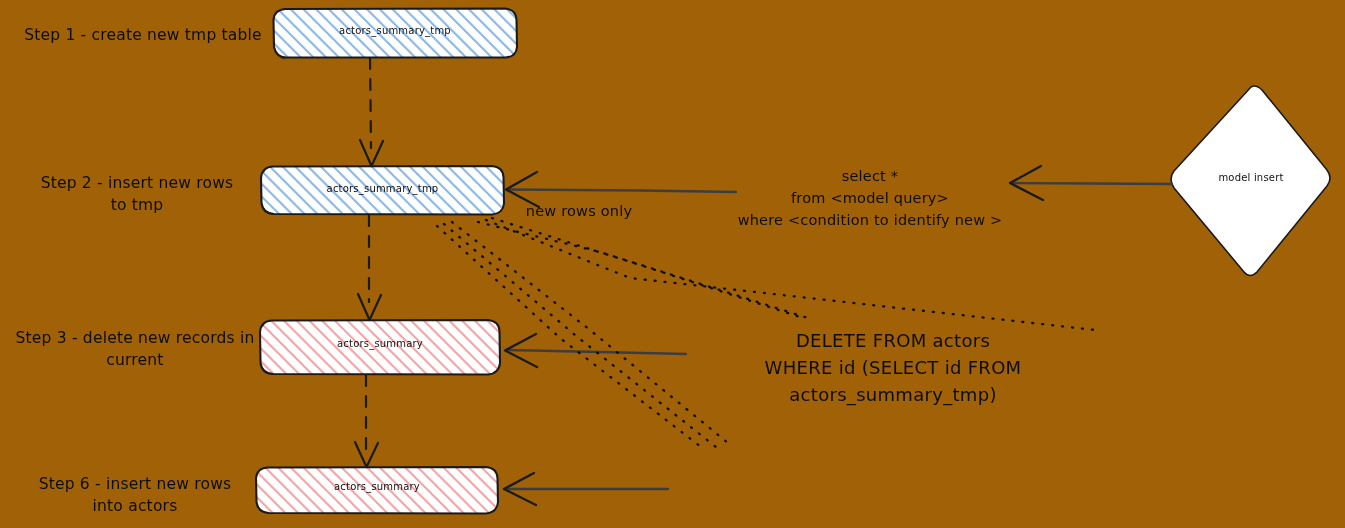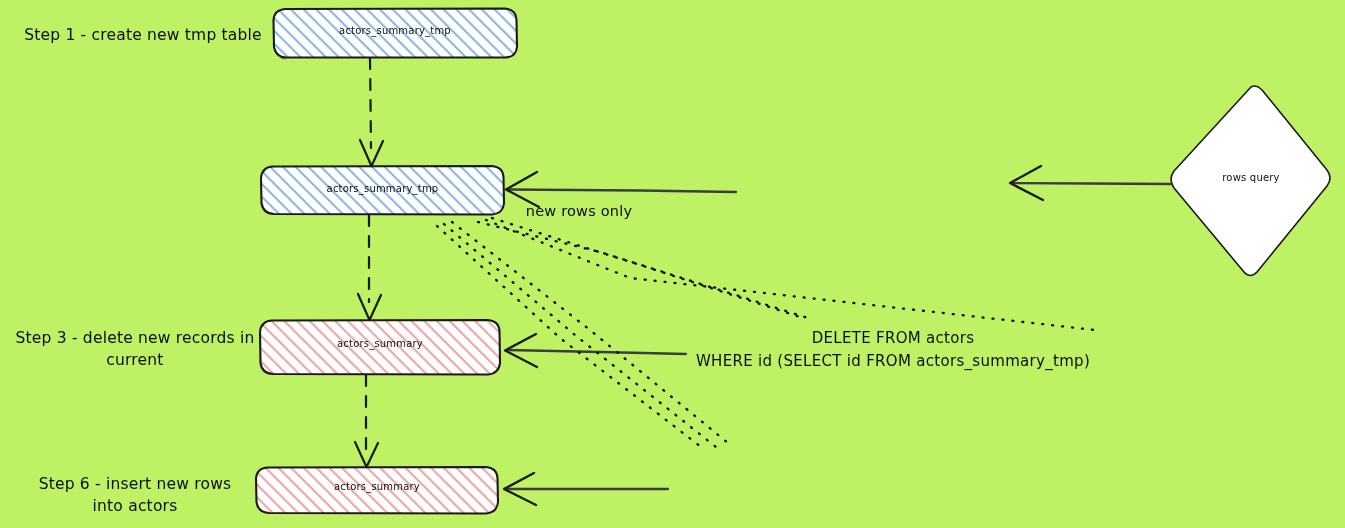--- a/index.html
+++ b/index.html
@@ -7,21 +7,21 @@
     padding: 0;
     background: #ffffff;
   }
   body {
     font-family: "DejaVu Sans", sans-serif;
   }
   #canvas {
     position: relative;
     width: 1345px;
     height: 528px;
-    background: #bef264;
+    background: #a16207;
     overflow: hidden;
   }
   svg#diagram {
     position: absolute;
     top: 0;
     left: 0;
     width: 1345px;
     height: 528px;
   }
   .step-label {
@@ -48,21 +48,21 @@
     position: absolute;
     font-family: "DejaVu Sans", sans-serif;
     font-size: 14.5px;
     color: #0d0d0d;
     text-align: center;
     line-height: 1.5;
     letter-spacing: 0.2px;
     white-space: pre-line;
   }
   .edge-label.mono-ish {
-    font-size: 15px;
+    font-size: 18px;
     letter-spacing: 0.3px;
   }
 </style>
 </head>
 <body>
 
 <div id="canvas">
 
   <svg id="diagram" viewBox="0 0 1345 528" xmlns="http://www.w3.org/2000/svg">
     <defs>
@@ -140,37 +140,42 @@
 
     <g>
       <path d="M452,222 L590,330 L728,443" fill="none" stroke="#0d0d0d" stroke-width="2.3" stroke-dasharray="1 9" stroke-linecap="round"></path>
       <path d="M444,224 L575,335 L716,447" fill="none" stroke="#0d0d0d" stroke-width="2.3" stroke-dasharray="1 9" stroke-linecap="round"></path>
       <path d="M437,226 L560,338 L705,450" fill="none" stroke="#0d0d0d" stroke-width="2.3" stroke-dasharray="1 9" stroke-linecap="round"></path>
     </g>
   </svg>
 
   <div class="step-label" style="left:18px; top:24px; width:250px;">Step 1 - create new tmp table</div>
 
+  <div class="step-label" style="left:22px; top:172px; width:230px;">Step 2 - insert new rows
+to tmp</div>
 
   <div class="step-label" style="left:10px; top:327px; width:250px;">Step 3 - delete new records in
 current</div>
 
   <div class="step-label" style="left:20px; top:473px; width:230px;">Step 6 - insert new rows
 into actors</div>
 
   <div class="node-label" style="left:273px; top:25px; width:244px;">actors_summary_tmp</div>
 
   <div class="node-label" style="left:261px; top:183px; width:243px;">actors_summary_tmp</div>
 
   <div class="node-label" style="left:260px; top:338px; width:240px;">actors_summary</div>
 
   <div class="node-label" style="left:256px; top:481px; width:242px;">actors_summary</div>
 
-  <div class="node-label" style="left:1180px; top:172px; width:142px;">rows query</div>
+  <div class="node-label" style="left:1180px; top:172px; width:142px;">model insert</div>
 
   <div class="edge-label" style="left:514px; top:201px; width:130px;">new rows only</div>
 
+  <div class="edge-label" style="left:730px; top:166px; width:280px;">select *
+from &lt;model query&gt;
+where &lt;condition to identify new &gt;</div>
 
   <div class="edge-label mono-ish" style="left:688px; top:327px; width:410px;">DELETE FROM actors
 WHERE id (SELECT id FROM actors_summary_tmp)</div>
 
 
 </div>
 
 </body></html>

